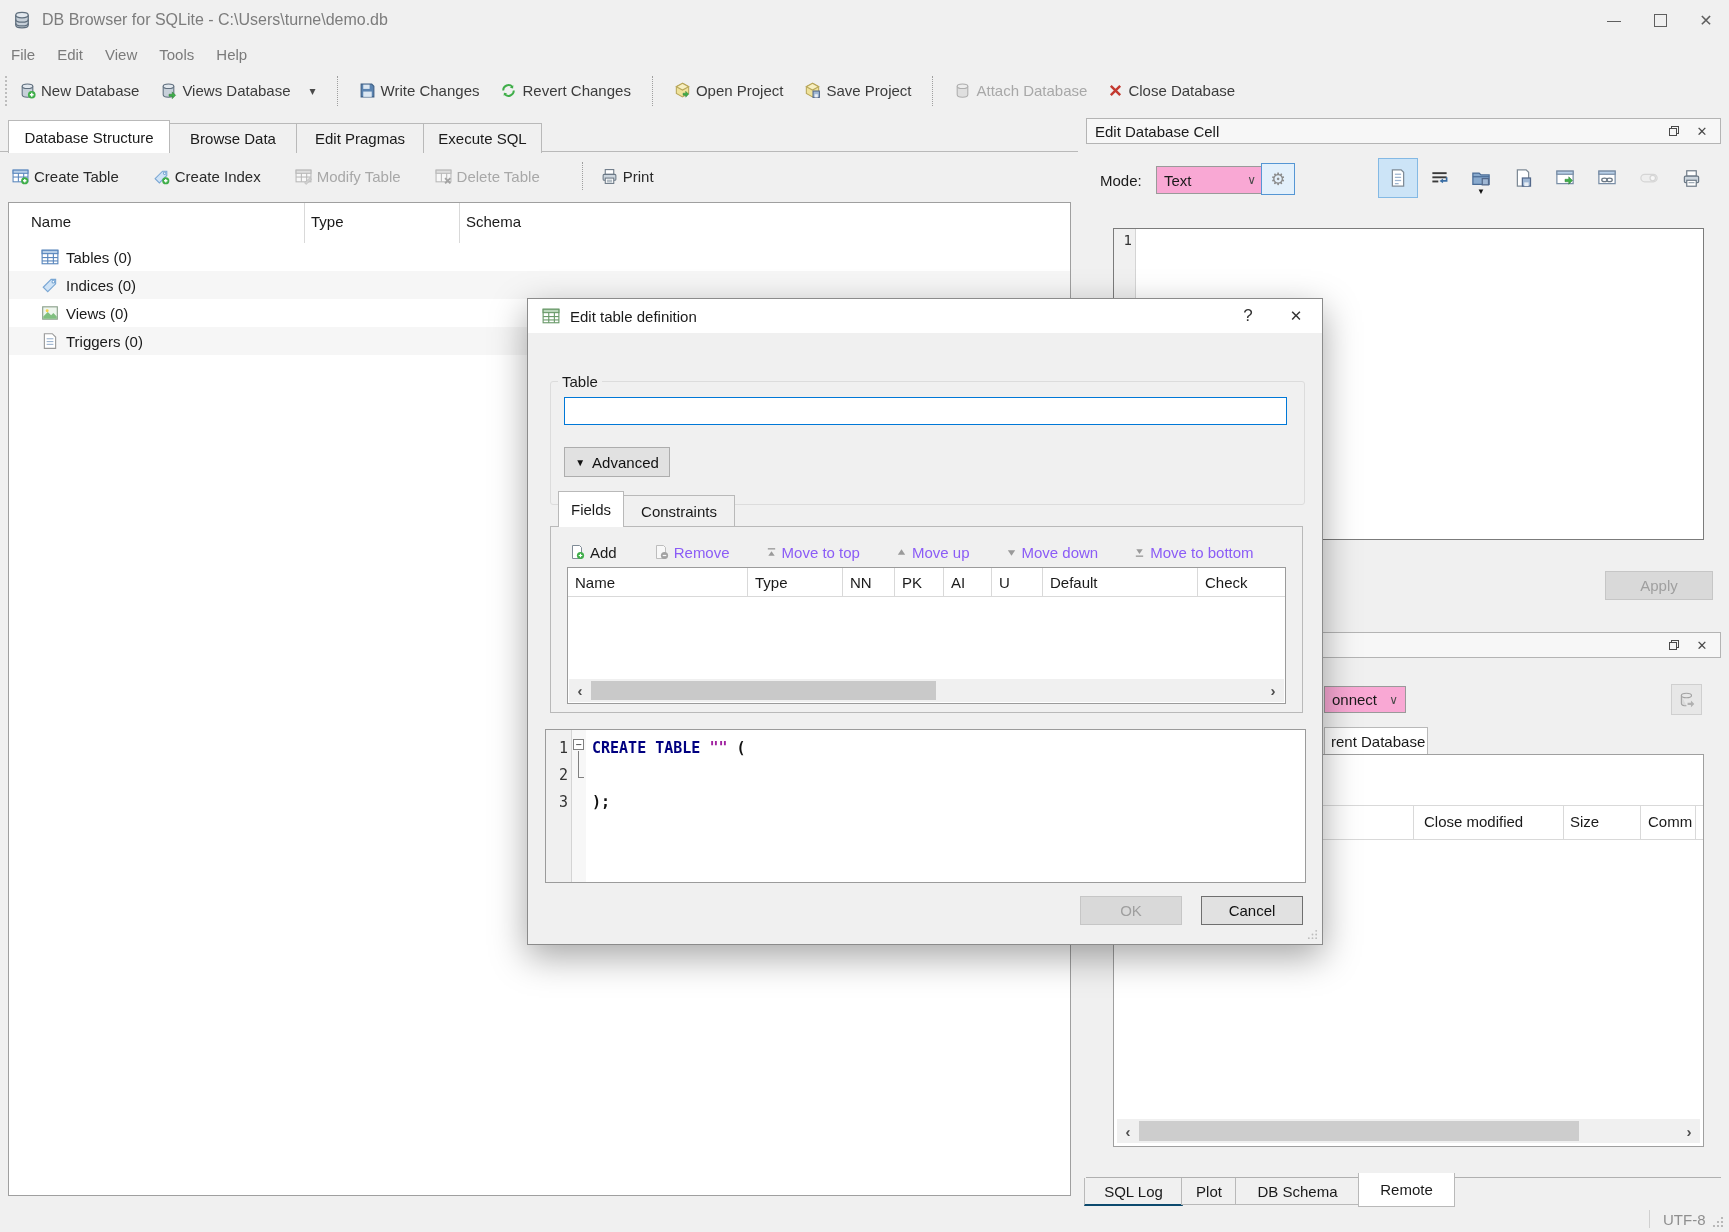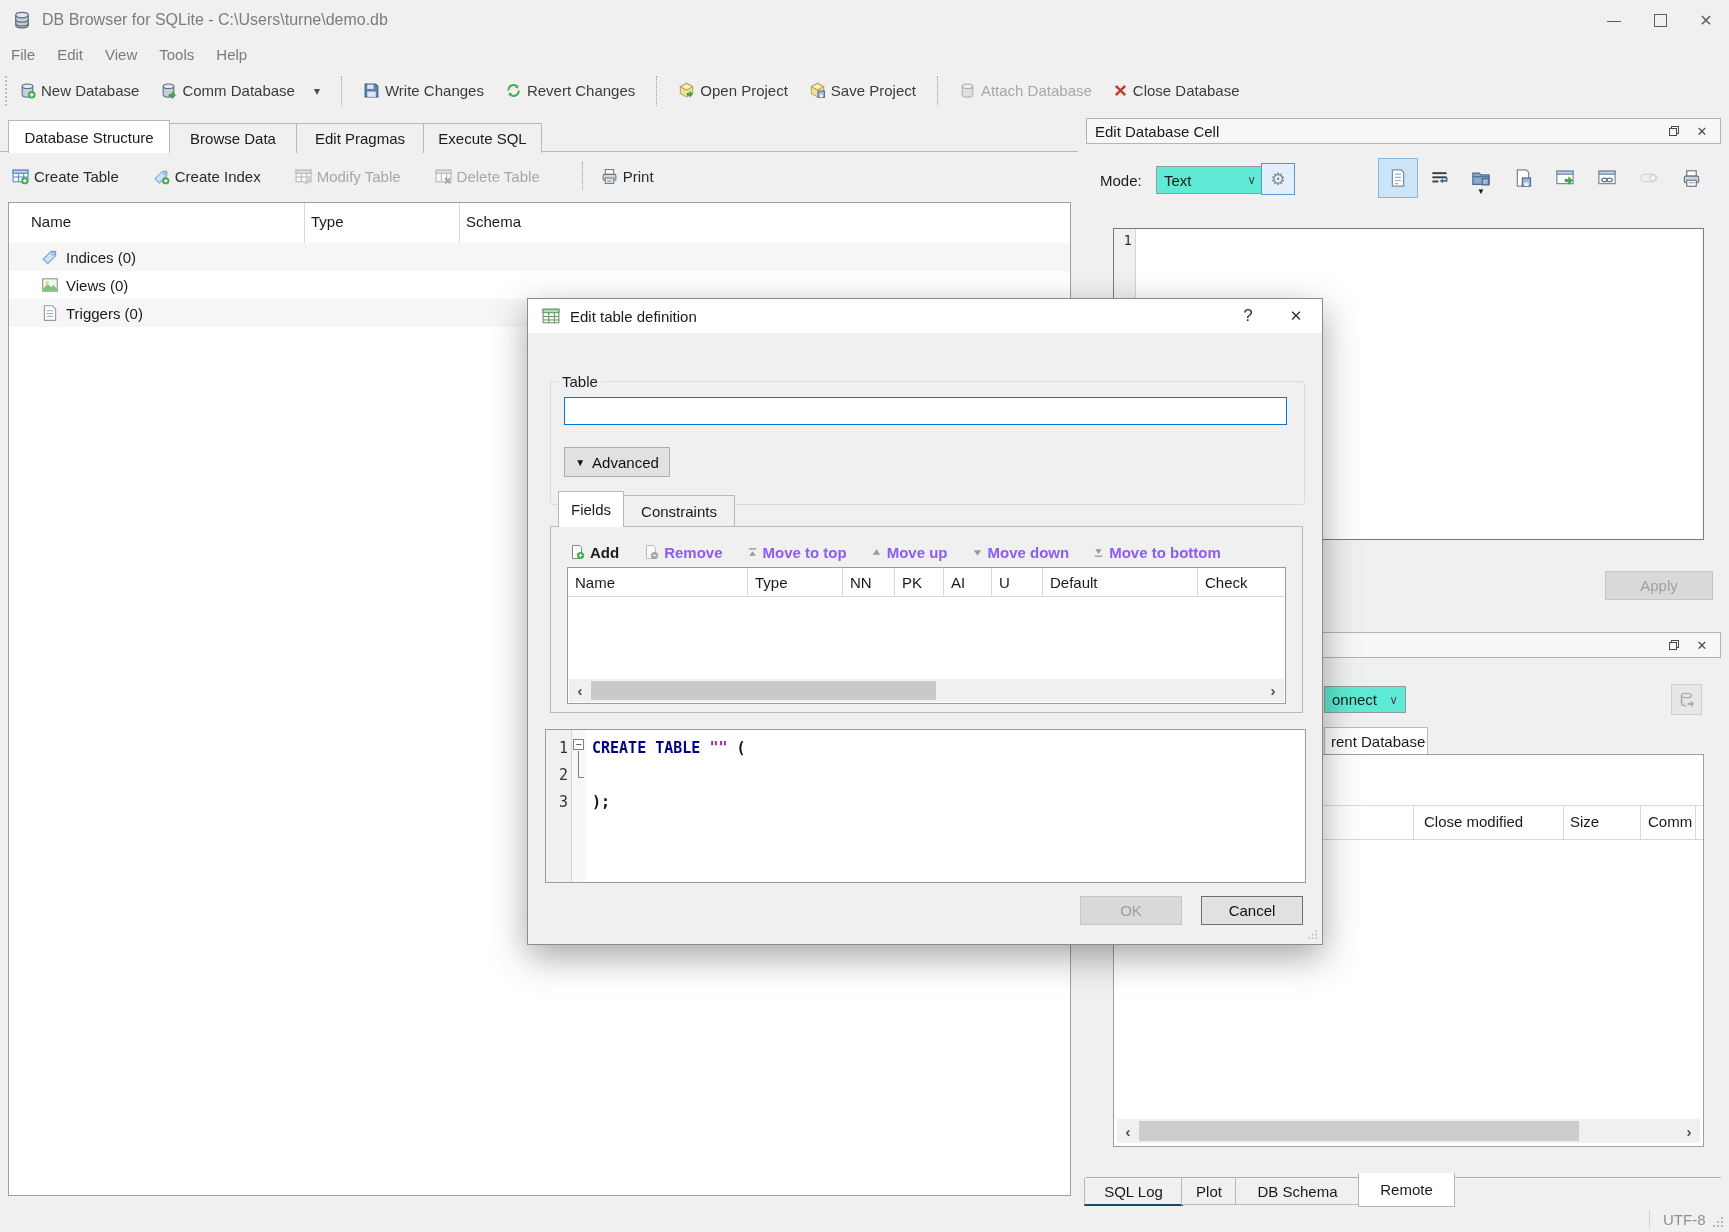--- a/index.html
+++ b/index.html
@@ -17,21 +17,21 @@
   .tsep{height:30px;border-left:1px dotted #9f9f9f;margin-left:21px;}
   .tab{background:#f0f0f0;border:1px solid #b9b9b9;border-bottom:none;display:flex;align-items:center;justify-content:center;}
   .tab.active{background:#fff;z-index:3;}
   .sbtn{display:flex;align-items:center;gap:5px;margin-right:34px;color:#2a2a2a;white-space:nowrap;}
   .sbtn.disabled{color:#a8a8a8;}
   .sbtn.disabled svg{filter:grayscale(1) opacity(.5);}
   .treerow{height:28px;display:flex;align-items:center;padding-left:32px;gap:7px;}
   .treerow.alt{background:#f6f6f6;}
   .dockhead{background:#f7f7f7;border:1px solid #b4b4b4;display:flex;align-items:center;padding:0 8px;}
   .dockbtn{width:20px;height:18px;display:flex;align-items:center;justify-content:center;color:#4a4a4a;font-size:13px;margin-left:8px;}
-  .select{background:#5eead4;border:1px solid #9a9a9a;display:flex;align-items:center;justify-content:space-between;padding:0 7px;color:#1a1a1a;}
+  .select{background:#f9a8d4;border:1px solid #9a9a9a;display:flex;align-items:center;justify-content:space-between;padding:0 7px;color:#1a1a1a;}
   .caret{color:#4a4a4a;font-size:12px;}
   .iconbtn{width:34px;height:34px;display:flex;align-items:center;justify-content:center;}
   .iconbtn.grayed svg{filter:grayscale(1) opacity(.45);}
   .editor{background:#fff;border:1px solid #7b7b7b;display:flex;}
   .gutter{width:22px;background:#f0f0f0;border-right:1px solid #d4d4d4;font-family:"DejaVu Sans Mono","Liberation Mono",monospace;font-size:14px;color:#333;text-align:right;padding:3px 3px 0 0;box-sizing:border-box;}
   .btn{display:flex;align-items:center;justify-content:center;background:#e1e1e1;border:1px solid #adadad;color:#111;}
   .btn.disabled{background:#d9d9d9;border-color:#c6c6c6;color:#9f9f9f;}
   .chev{color:#4f4f4f;font-weight:bold;font-size:15px;}
   .colsep{width:1px;background:#d9d9d9;position:absolute;top:0;bottom:0;}
   .hcell{display:flex;align-items:center;padding-left:7px;box-sizing:border-box;border-right:1px solid #d9d9d9;height:100%;}
@@ -86,21 +86,21 @@
     </span>
 
     <span class="tbtn">
       <span>
           <svg width="17" height="17" viewBox="0 0 16 16">
             <path d="M3 4 v8 c0 1.4 2.2 2.3 5 2.3 s5-.9 5-2.3 V4" fill="#c7d0d9" stroke="#5f6e7d"></path>
             <ellipse cx="8" cy="4" rx="5" ry="2.2" fill="#e2e8ee" stroke="#5f6e7d"></ellipse>
             <path d="M8.5 11.5 h3 v-2.2 l3.2 3.2 -3.2 3.2 v-2.2 h-3z" fill="#3fae49" stroke="#2c7d34" stroke-width=".5"></path>
           </svg>
         </span>
-      <span>Comm Database</span>
+      <span>Views Database</span>
       <span class="caret" style="margin-left:14px">▾</span>
     </span>
 
     <span class="tsep"></span>
 
     <span class="tbtn">
       <span>
           <svg width="17" height="17" viewBox="0 0 16 16">
             <path d="M2 2 h10 l2 2 v10 H2z" fill="#5b84b1" stroke="#3d5f85"></path>
             <rect x="4" y="2.5" width="6" height="4" fill="#dce7f2"></rect>
@@ -249,20 +249,33 @@
     </span>
   </div>
 
   <div class="abs" style="left:8px;top:202px;width:1063px;height:994px;background:#fff;border:1px solid #9f9f9f;box-sizing:border-box;">
     <div style="position:relative;height:40px;">
       <span class="abs" style="left:22px;top:10px;">Name</span>
       <span class="abs" style="left:302px;top:10px;">Type</span>
       <span class="abs" style="left:457px;top:10px;">Schema</span>
       <span class="colsep" style="left:295px;height:40px;"></span>
       <span class="colsep" style="left:450px;height:40px;"></span>
+    </div>
+    <div class="treerow">
+      <span>
+          <svg width="18" height="18" viewBox="0 0 16 16">
+            <rect x="1" y="2" width="14" height="12" fill="#fff" stroke="#5a87bd"></rect>
+            <rect x="1" y="2" width="14" height="3" fill="#b8cfe8" stroke="#5a87bd"></rect>
+            <line x1="6" y1="5" x2="6" y2="14" stroke="#5a87bd"></line>
+            <line x1="11" y1="5" x2="11" y2="14" stroke="#5a87bd"></line>
+            <line x1="1" y1="8.5" x2="15" y2="8.5" stroke="#5a87bd"></line>
+            <line x1="1" y1="11.5" x2="15" y2="11.5" stroke="#5a87bd"></line>
+          </svg>
+        </span>
+      <span>Tables (0)</span>
     </div>
     <div class="treerow alt">
       <span>
           <svg width="18" height="18" viewBox="0 0 16 16">
             <path d="M2 10 L9 3 h4 v4 L6 14z" fill="#cfe3f6" stroke="#7aa7d4"></path>
             <circle cx="11" cy="5" r="1.2" fill="#fff" stroke="#7aa7d4"></circle>
           </svg>
         </span>
       <span>Indices (0)</span>
     </div>
@@ -505,21 +518,21 @@
     </div>
 
     <div class="tab active abs" style="left:30px;top:192px;width:64px;height:35px;">
         <span>Fields</span>
       </div>
     <div class="tab abs" style="left:95px;top:196px;width:110px;height:31px;">
         <span>Constraints</span>
       </div>
     <div class="abs" style="left:22px;top:227px;width:753px;height:187px;border:1px solid #b9b9b9;box-sizing:border-box;">
 
-      <div class="flex" style="height:30px;margin:10px 0 0 18px;gap:24px;font-weight:bold;">
+      <div class="flex" style="height:30px;margin:10px 0 0 18px;gap:36px;">
         <span class="actbtn">
           <span>
               <svg width="16" height="16" viewBox="0 0 16 16">
                 <path d="M3.5 1.5 h7 l2 2 V14.5 h-9z" fill="#fff" stroke="#7f8b96"></path>
                 <circle cx="11.5" cy="11.5" r="3.6" fill="#3fae49"></circle>
                 <path d="M11.5 9.7 v3.6 M9.7 11.5 h3.6" stroke="#fff" stroke-width="1.2"></path>
               </svg>
             </span>
           <span>Add</span>
         </span>

